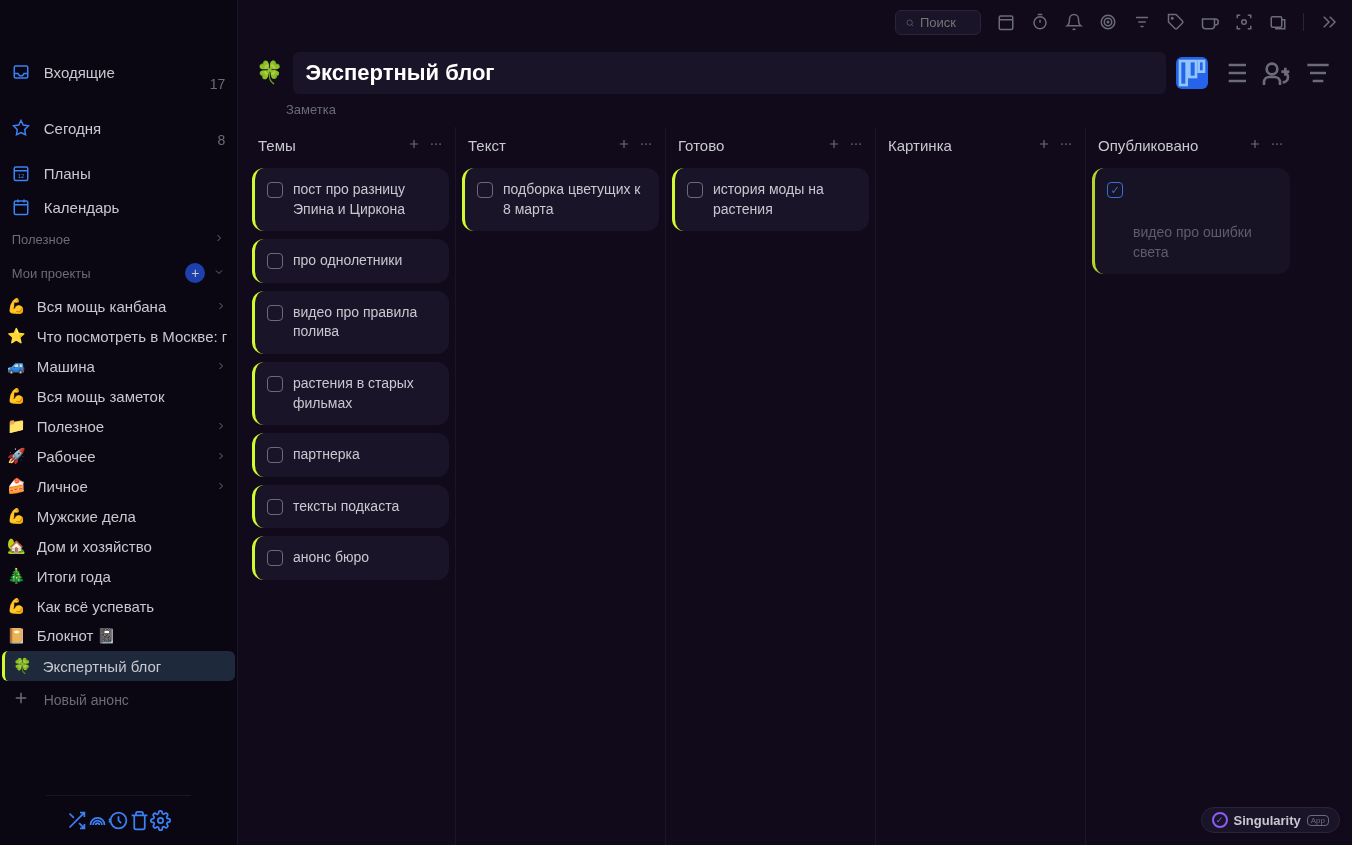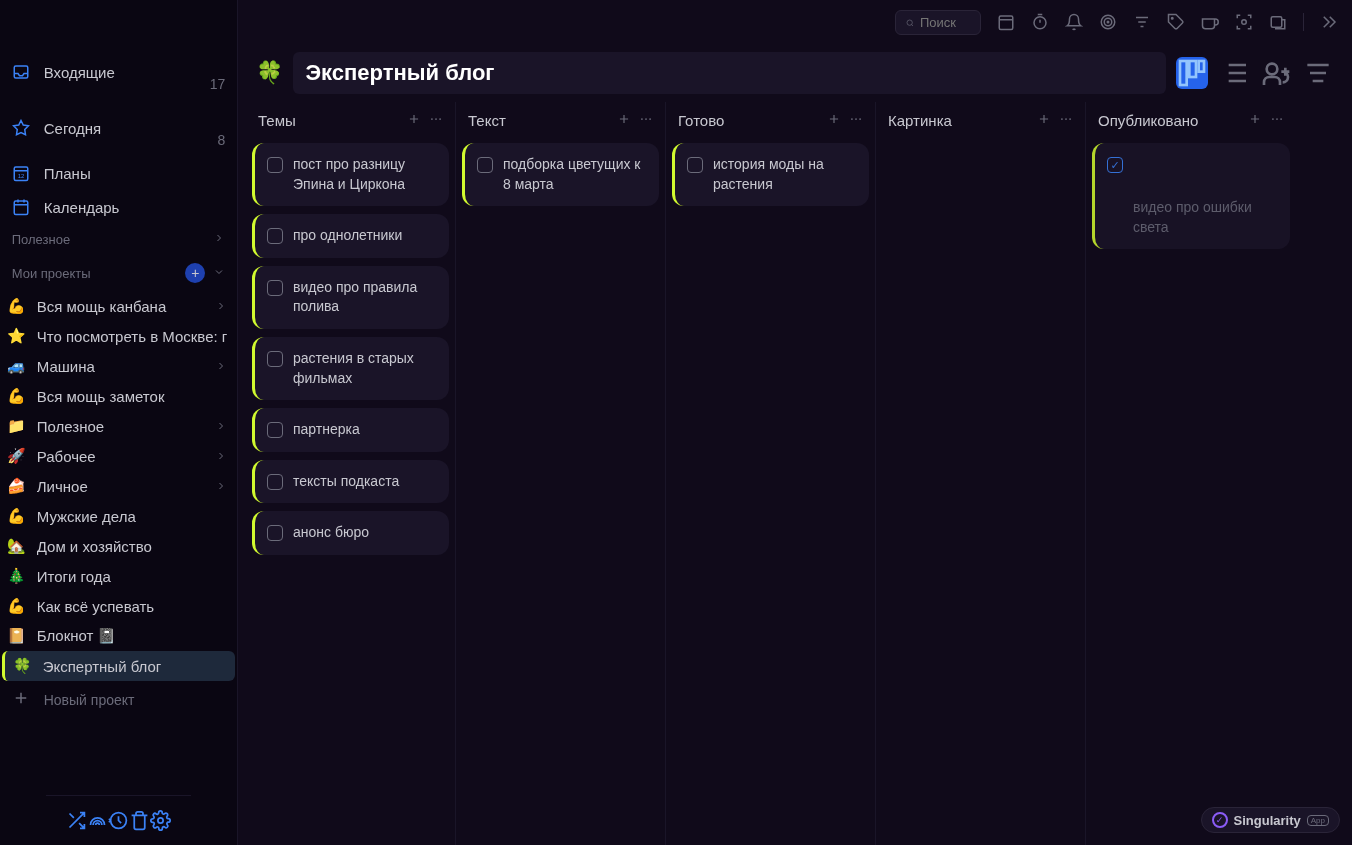--- a/index.html
+++ b/index.html
@@ -361,21 +361,21 @@
     <span class="emoji">🍀</span>
     <span class="proj-label">Экспертный блог</span>
 
   </div>
         </div>
 
       <div class="new-project">
         <span style="width:18px;color:#6b6b7a;"><svg viewBox="0 0 24 24" fill="none" stroke="currentColor" stroke-width="2">
               <path d="M12 5v14M5 12h14"></path>
             </svg></span>
-        <span>Новый проект</span>
+        <span>Новый анонс</span>
       </div>
     </div>
 
     <div class="sidebar-bottom">
       <span class="sb-icon"><svg width="18" height="18" viewBox="0 0 24 24" fill="none" stroke="currentColor" stroke-width="2">
             <path d="M16 3h5v5M4 20L21 3M21 16v5h-5M4 4l5 5M15 15l6 6"></path>
           </svg></span>
       <span class="sb-icon"><svg width="18" height="18" viewBox="0 0 24 24" fill="none" stroke="currentColor" stroke-width="2">
             <path d="M4 17a8 8 0 0116 0M7 17a5 5 0 0110 0M10 17a2 2 0 014 0"></path>
           </svg></span>
@@ -485,20 +485,21 @@
             </svg>
           </span>
         <span class="view-btn">
             <svg width="18" height="18" viewBox="0 0 24 24" fill="none" stroke="currentColor" stroke-width="2">
               <path d="M4 6h16M6 12h12M8 18h8"></path>
             </svg>
           </span>
       </div>
     </div>
 
+    <div class="note-link">Заметка</div>
 
     <div class="board" id="board">
         <div class="column">
           <div class="col-header">
     <span class="col-name">Темы</span>
     <span class="col-icon"><svg width="14" height="14" viewBox="0 0 24 24" fill="none" stroke="currentColor" stroke-width="2">
                 <path d="M12 5v14M5 12h14"></path>
               </svg></span>
     <span class="col-icon"><svg width="14" height="14" viewBox="0 0 24 24" fill="currentColor">
                 <circle cx="5" cy="12" r="1.5"></circle>

